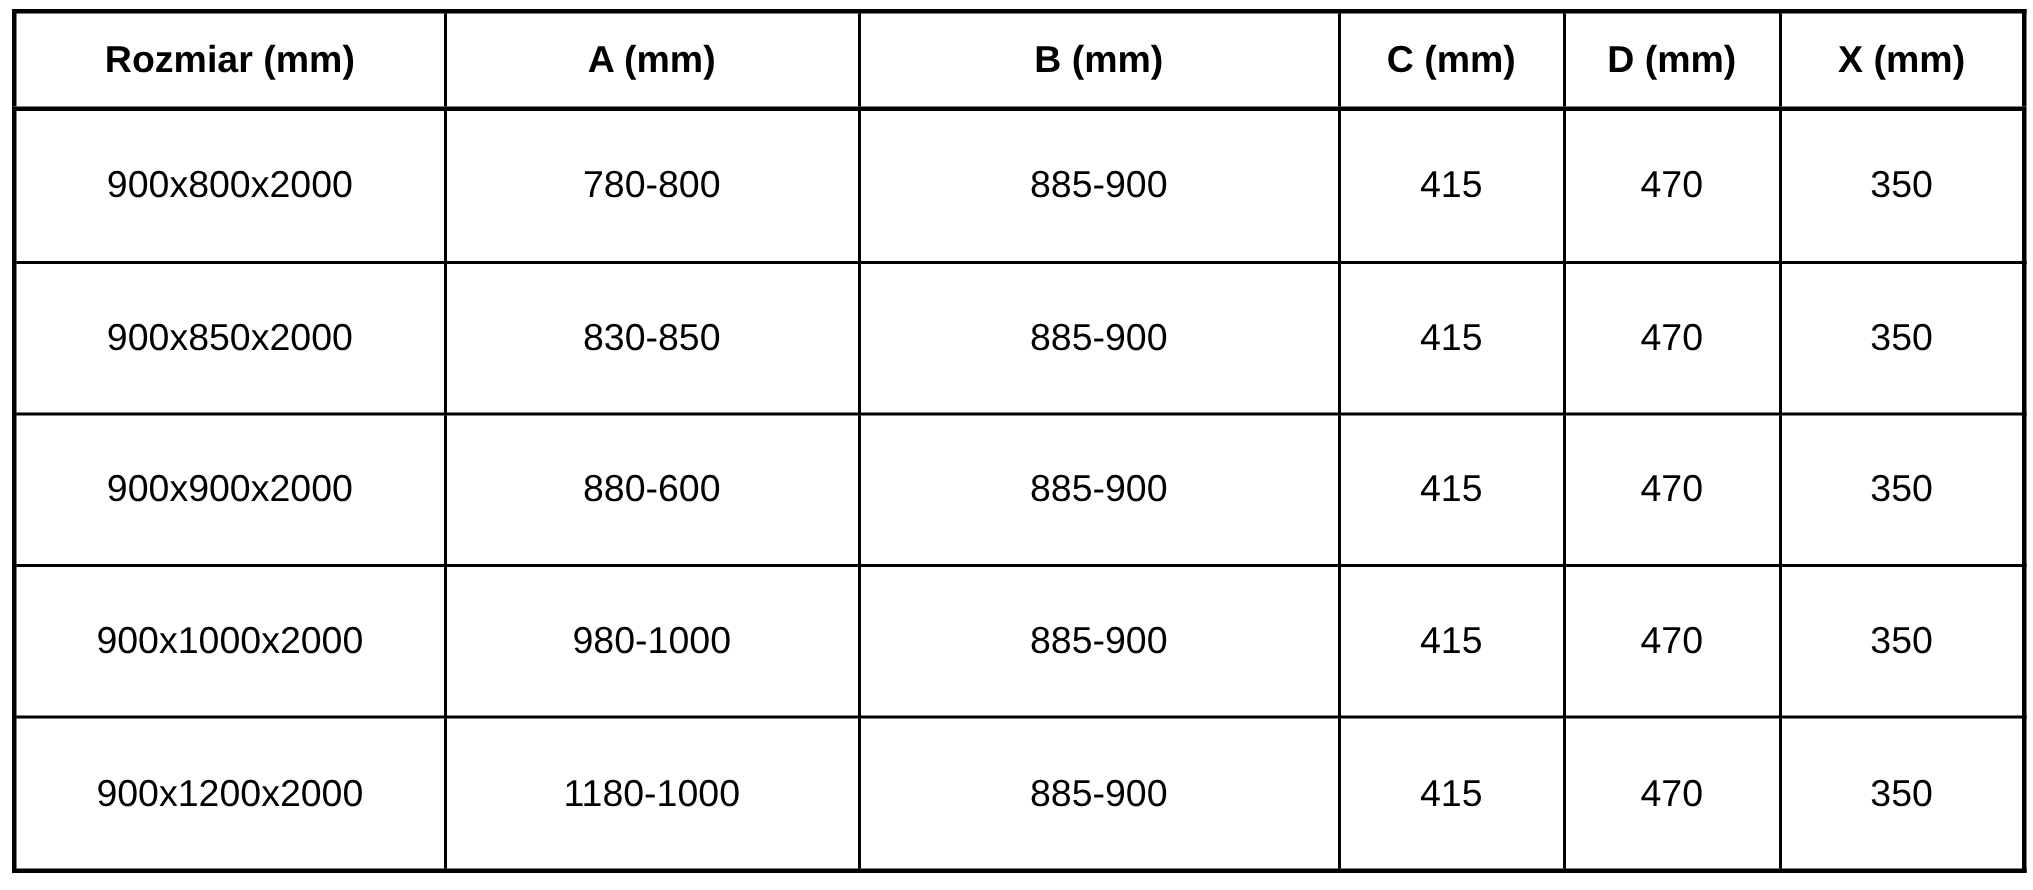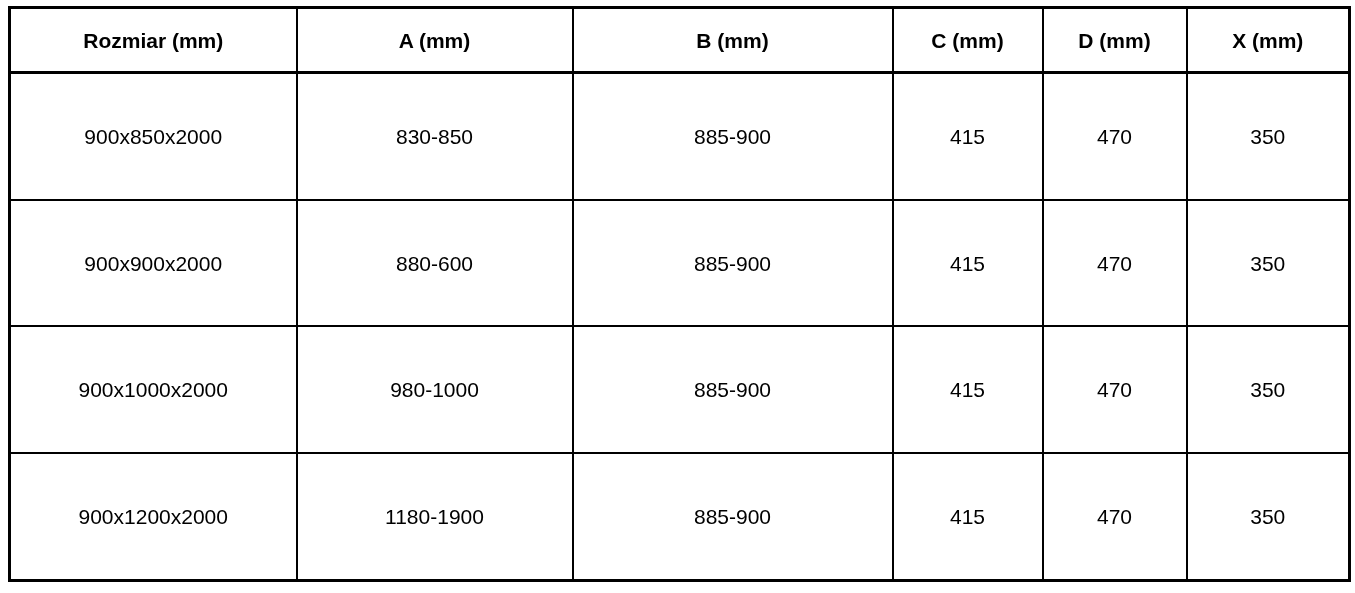--- a/index.html
+++ b/index.html
@@ -23,21 +23,21 @@
     height: 576px;
     background: #ffffff;
   }
   table.spec-table th,
   table.spec-table td {
     border: 2px solid #000000;
     text-align: center;
     vertical-align: middle;
     padding: 0;
     height: 62px;
-    font-size: 21px;
+    font-size: 25px;
     line-height: 1;
     overflow: hidden;
     white-space: nowrap;
   }
   table.spec-table {
     border: 3px solid #000000;
   }
   table.spec-table th {
     font-weight: bold;
     border-bottom-width: 3px;
@@ -67,20 +67,28 @@
         <th>Rozmiar (mm)</th>
         <th>A (mm)</th>
         <th>B (mm)</th>
         <th>C (mm)</th>
         <th>D (mm)</th>
         <th>X (mm)</th>
       </tr>
     </thead>
     <tbody>
         <tr>
+          <td>900x800x2000</td>
+          <td>780-800</td>
+          <td>885-900</td>
+          <td>415</td>
+          <td>470</td>
+          <td>350</td>
+        </tr>
+        <tr>
           <td>900x850x2000</td>
           <td>830-850</td>
           <td>885-900</td>
           <td>415</td>
           <td>470</td>
           <td>350</td>
         </tr>
         <tr>
           <td>900x900x2000</td>
           <td>880-600</td>
@@ -92,21 +100,21 @@
         <tr>
           <td>900x1000x2000</td>
           <td>980-1000</td>
           <td>885-900</td>
           <td>415</td>
           <td>470</td>
           <td>350</td>
         </tr>
         <tr>
           <td>900x1200x2000</td>
-          <td>1180-1900</td>
+          <td>1180-1000</td>
           <td>885-900</td>
           <td>415</td>
           <td>470</td>
           <td>350</td>
         </tr>
       </tbody>
   </table>
 </div>
 
 </body></html>

